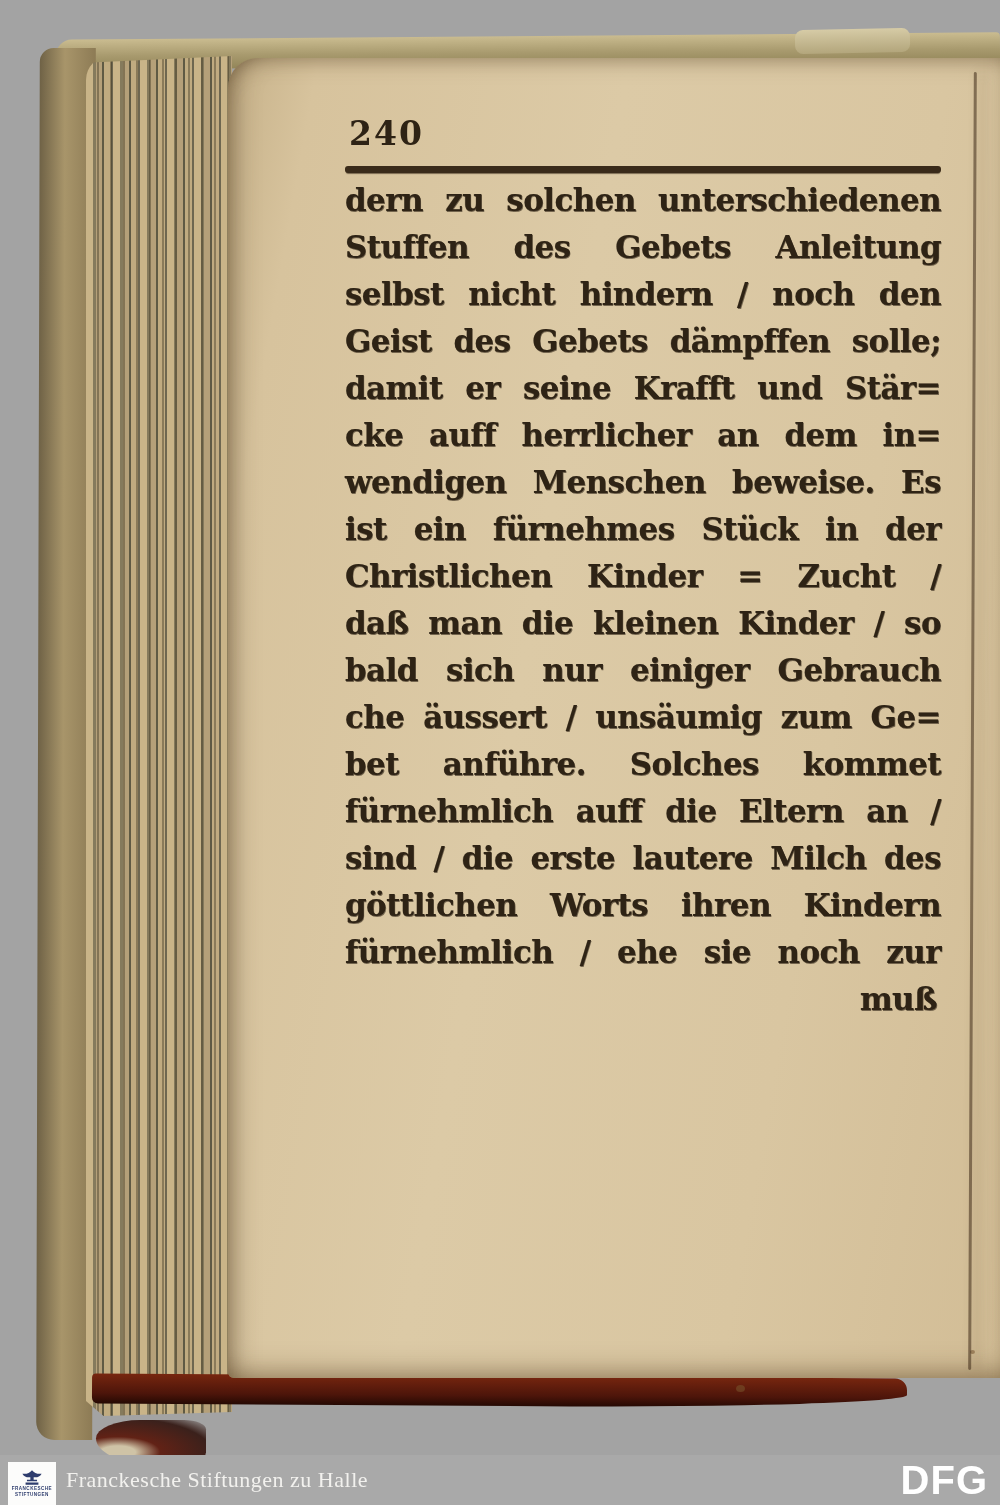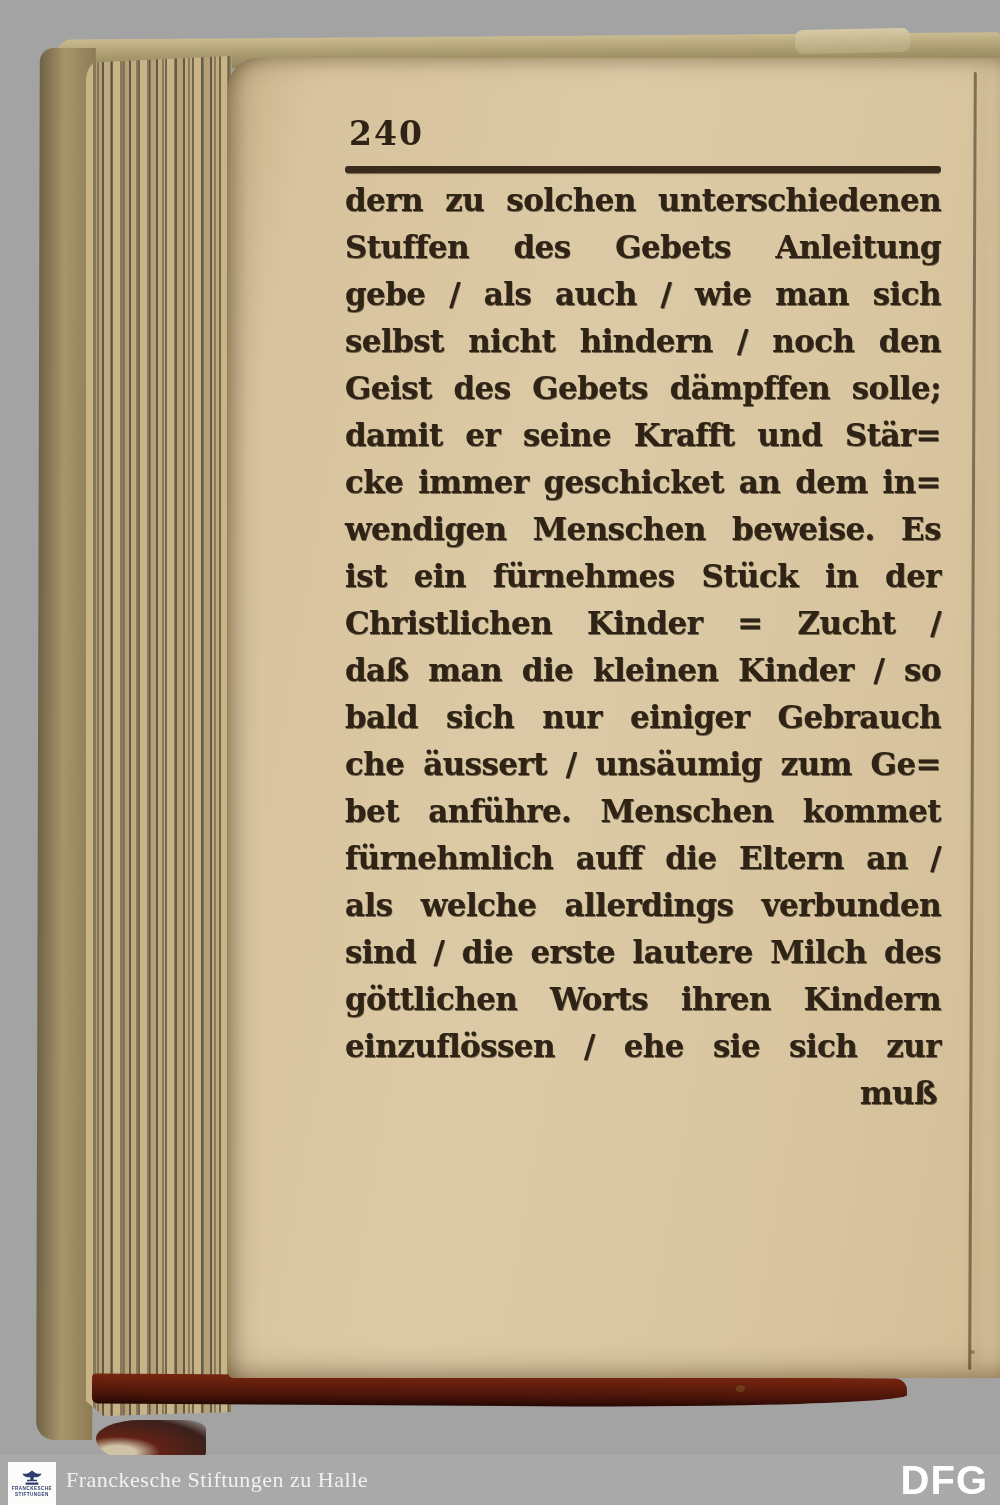--- a/index.html
+++ b/index.html
@@ -86,37 +86,35 @@
     <div class="gutter"></div>
 
     <div class="text-block">
       <div class="header-row">
         <span class="pagenum">240</span>
       </div>
       <div class="rule"></div>
       <div class="body">
         <div class="line">dern zu solchen unterschiedenen</div>
         <div class="line">Stuffen des Gebets Anleitung</div>
-        <div class="line">gebe / als auch / wie man sich</div>
         <div class="line">selbst nicht hindern / noch den</div>
         <div class="line">Geist des Gebets dämpffen solle;</div>
         <div class="line">damit er seine Krafft und Stär=</div>
-        <div class="line">cke immer geschicket an dem in=</div>
+        <div class="line">cke auff herrlicher an dem in=</div>
         <div class="line">wendigen Menschen beweise. Es</div>
         <div class="line">ist ein fürnehmes Stück in der</div>
         <div class="line">Christlichen Kinder = Zucht /</div>
         <div class="line">daß man die kleinen Kinder / so</div>
         <div class="line">bald sich nur einiger Gebrauch</div>
         <div class="line">che äussert / unsäumig zum Ge=</div>
-        <div class="line">bet anführe. Menschen kommet</div>
+        <div class="line">bet anführe. Solches kommet</div>
         <div class="line">fürnehmlich auff die Eltern an /</div>
-        <div class="line">als welche allerdings verbunden</div>
         <div class="line">sind / die erste lautere Milch des</div>
         <div class="line">göttlichen Worts ihren Kindern</div>
-        <div class="line">einzuflössen / ehe sie sich zur</div>
+        <div class="line">fürnehmlich / ehe sie noch zur</div>
         <div class="line catchword">muß</div>
       </div>
     </div>
   </div>
 
   <div class="footer">
     <div class="logo-box">
       <svg class="emblem" viewBox="0 0 24 16">
         <path d="M12 0 C9.5 3.2 5.5 4.6 1.5 3.8 C3.5 7.2 7 8.4 10.2 7.6 L10.2 10.5 L6.5 10.5 L6.5 12.2 L17.5 12.2 L17.5 10.5 L13.8 10.5 L13.8 7.6 C17 8.4 20.5 7.2 22.5 3.8 C18.5 4.6 14.5 3.2 12 0 Z M5 13.4 L19 13.4 L19 16 L5 16 Z"></path>
       </svg>

